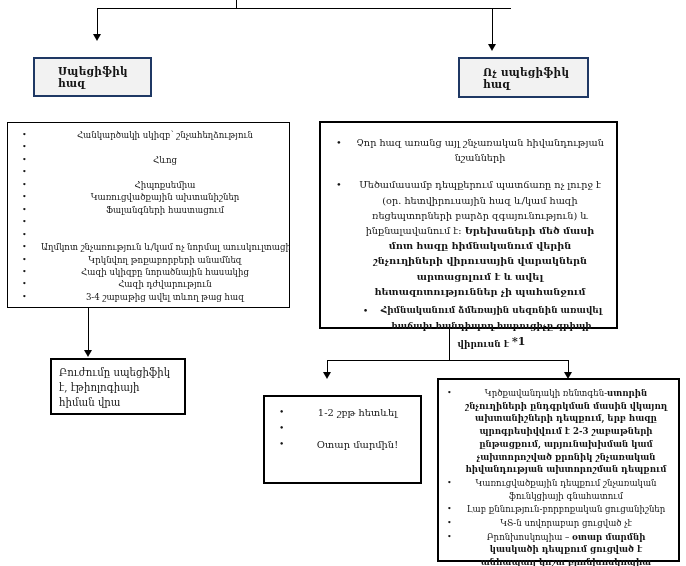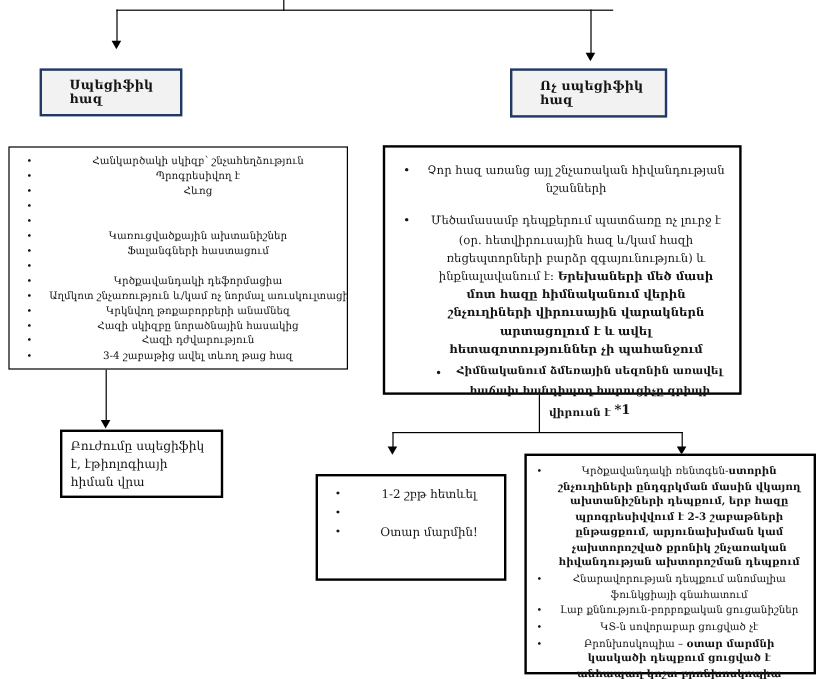--- a/index.html
+++ b/index.html
@@ -62,58 +62,57 @@
   <div class="line" style="left:236px; top:0; width:1.4px; height:8.5px;"></div>
   <div class="line" style="left:97px; top:8px; width:414px; height:1.4px;"></div>
   <div class="line" style="left:97px; top:8px; width:1.4px; height:27px;"></div>
   <div class="arrow-head" style="left:93px; top:34px;"></div>
   <div class="line" style="left:492px; top:8px; width:1.4px; height:37px;"></div>
   <div class="arrow-head" style="left:488px; top:44px;"></div>
 
   <div class="label-box" style="left:33px; top:57px; width:119px; height:40px;">
     <span>Սպեցիֆիկ հազ</span>
   </div>
-  <div class="label-box" style="left:425px; top:57px; width:131px; height:41px;">
+  <div class="label-box" style="left:458px; top:57px; width:131px; height:41px;">
     <span>Ոչ սպեցիֆիկ հազ</span>
   </div>
 
   <div class="box" style="left:7px; top:122px; width:283px; height:186px;">
     <div class="signs-list">
       <div class="b-row">
           <span class="b-marker">•</span>
           <span class="b-text">Հանկարծակի սկիզբ՝ շնչահեղձություն</span>
         </div>
       <div class="b-row">
           <span class="b-marker">•</span>
-          <span class="b-text">Պրոգրեսիվող է</span>
         </div>
       <div class="b-row">
           <span class="b-marker">•</span>
           <span class="b-text">Հևոց</span>
         </div>
       <div class="b-row">
           <span class="b-marker">•</span>
         </div>
       <div class="b-row">
           <span class="b-marker">•</span>
+          <span class="b-text">Հիպոքսեմիա</span>
         </div>
       <div class="b-row">
           <span class="b-marker">•</span>
           <span class="b-text">Կառուցվածքային ախտանիշներ</span>
         </div>
       <div class="b-row">
           <span class="b-marker">•</span>
           <span class="b-text">Ֆալանգների հաստացում</span>
         </div>
       <div class="b-row">
           <span class="b-marker">•</span>
         </div>
       <div class="b-row">
           <span class="b-marker">•</span>
-          <span class="b-text">Կրծքավանդակի դեֆորմացիա</span>
         </div>
       <div class="b-row">
           <span class="b-marker">•</span>
           <span class="b-text">Աղմկոտ շնչառություն և/կամ ոչ նորմալ աուսկուլտացիա</span>
         </div>
       <div class="b-row">
           <span class="b-marker">•</span>
           <span class="b-text">Կրկնվող թոքաբորբերի անամնեզ</span>
         </div>
       <div class="b-row">
@@ -179,21 +178,21 @@
   </div>
 
   <div class="box box-med" style="left:437px; top:378px; width:243px; height:184px;">
     <div class="wu-content">
       <div class="b-row">
         <span class="b-marker">•</span>
         <span class="b-text"><span>Կրծքավանդակի ռենտգեն-</span><span class="bold">ստորին շնչուղիների ընդգրկման մասին վկայող ախտանիշների դեպքում, երբ հազը պրոգրեսիվվում է 2-3 շաբաթների ընթացքում, արյունախխման կամ չախտորոշված քրոնիկ շնչառական հիվանդության ախտորոշման դեպքում</span></span>
       </div>
       <div class="b-row">
         <span class="b-marker">•</span>
-        <span class="b-text">Հնարավորության դեպքում անոմալիա ֆունկցիայի գնահատում</span>
+        <span class="b-text">Կառուցվածքային դեպքում շնչառական ֆունկցիայի գնահատում</span>
       </div>
       <div class="b-row">
         <span class="b-marker">•</span>
         <span class="b-text">Լաբ քննություն-բորբոքական ցուցանիշներ</span>
       </div>
       <div class="b-row">
         <span class="b-marker">•</span>
         <span class="b-text">ԿՏ-ն սովորաբար ցուցված չէ</span>
       </div>
       <div class="b-row">

